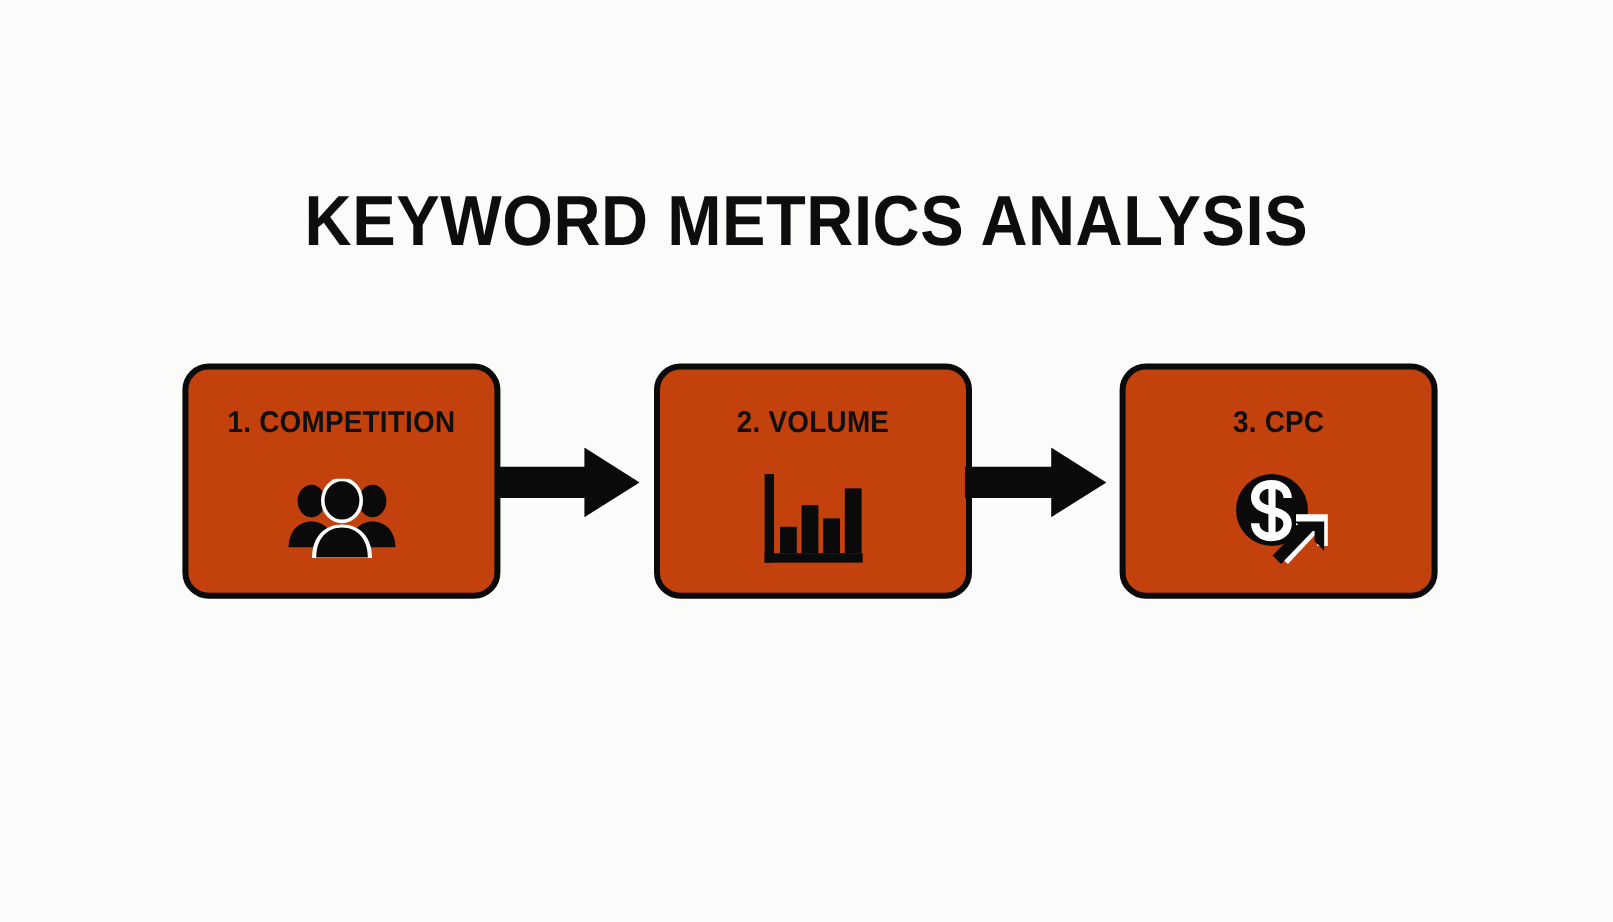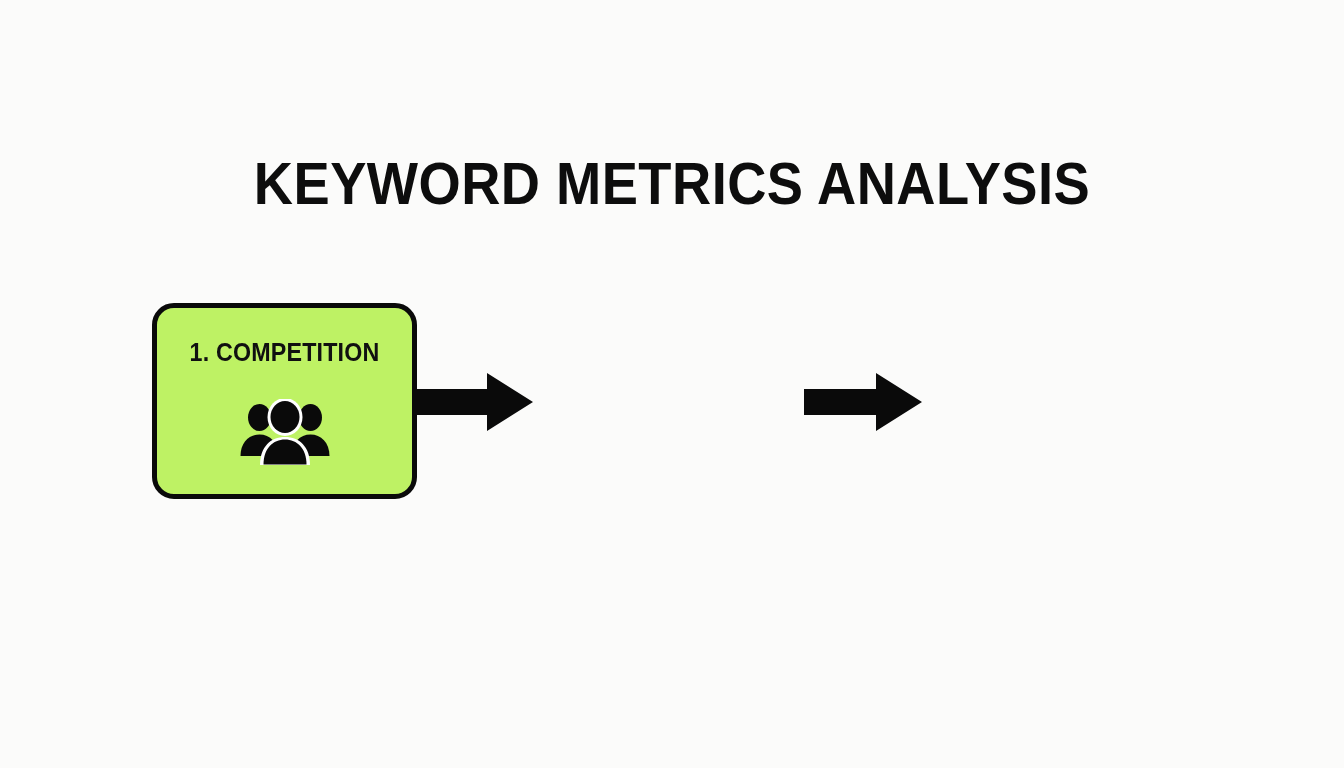--- a/index.html
+++ b/index.html
@@ -50,21 +50,21 @@
   }
 
   .step-box {
     position: absolute;
     top: 0;
     width: 265px;
     height: 196px;
     box-sizing: border-box;
     border: 5px solid #0a0a0a;
     border-radius: 22px;
-    background: #bef264;
+    background: #c2410c;
   }
   .step-box.b1 { left: 0px; }
   .step-box.b2 { left: 393px; }
   .step-box.b3 { left: 781px; }
 
   .step-label {
     position: absolute;
     top: 30px;
     left: 0;
     width: 100%;
@@ -133,22 +133,62 @@
         </svg>
       </div>
     </div>
 
     <div class="flow-arrow a1">
       <svg width="118" height="58" viewBox="0 0 118 58" xmlns="http://www.w3.org/2000/svg">
         <path d="M0 16 L72 16 L72 0 L118 29 L72 58 L72 42 L0 42 Z" fill="#0a0a0a"></path>
       </svg>
     </div>
 
+    <div class="step-box b2">
+      <div class="step-label">2. VOLUME</div>
+      <div class="step-icon">
+        <svg width="82" height="74" viewBox="0 0 82 74" xmlns="http://www.w3.org/2000/svg">
+          <g fill="#0a0a0a">
+
+            <rect x="0" y="0" width="8" height="74"></rect>
+            <rect x="0" y="66" width="82" height="8"></rect>
+
+            <rect x="13" y="44" width="14" height="22"></rect>
+            <rect x="31" y="26" width="14" height="40"></rect>
+            <rect x="49" y="37" width="14" height="29"></rect>
+            <rect x="67" y="12" width="14" height="54"></rect>
+          </g>
+        </svg>
+      </div>
+    </div>
 
     <div class="flow-arrow a2">
       <svg width="118" height="58" viewBox="0 0 118 58" xmlns="http://www.w3.org/2000/svg">
         <path d="M0 16 L72 16 L72 0 L118 29 L72 58 L72 42 L0 42 Z" fill="#0a0a0a"></path>
       </svg>
     </div>
 
+    <div class="step-box b3">
+      <div class="step-label">3. CPC</div>
+      <div class="step-icon">
+        <svg width="84" height="78" viewBox="0 0 84 78" xmlns="http://www.w3.org/2000/svg">
+          <g fill="#0a0a0a">
+
+            <circle cx="36" cy="32" r="30"></circle>
+
+            <rect x="33" y="10" width="6" height="44" fill="#ffffff"></rect>
+            <path d="M49 22 C49 14.5 42.5 10.5 35.5 10.5 C27.5 10.5 22 15 22 21.5
+                     C22 28 27.5 30.5 35.5 32.5 C43.5 34.5 49 37 49 43.5
+                     C49 50 43.5 54.5 35.5 54.5 C28 54.5 22 50 22 43" fill="none" stroke="#ffffff" stroke-width="7" stroke-linecap="butt"></path>
+
+            <g stroke="#ffffff" stroke-width="9" fill="none" stroke-linejoin="miter">
+              <path d="M46 74 L74 44"></path>
+              <path d="M56 40 L78 40 L78 62"></path>
+            </g>
+            <path d="M43.5 77 L36.5 70 L64 41.5 L71 48.5 Z"></path>
+            <path d="M55 41.5 L79.5 41.5 L79.5 66 L71.5 58 L71.5 49.5 L63 49.5 Z"></path>
+          </g>
+        </svg>
+      </div>
+    </div>
 
   </div>
 </div>
 
 </body></html>

